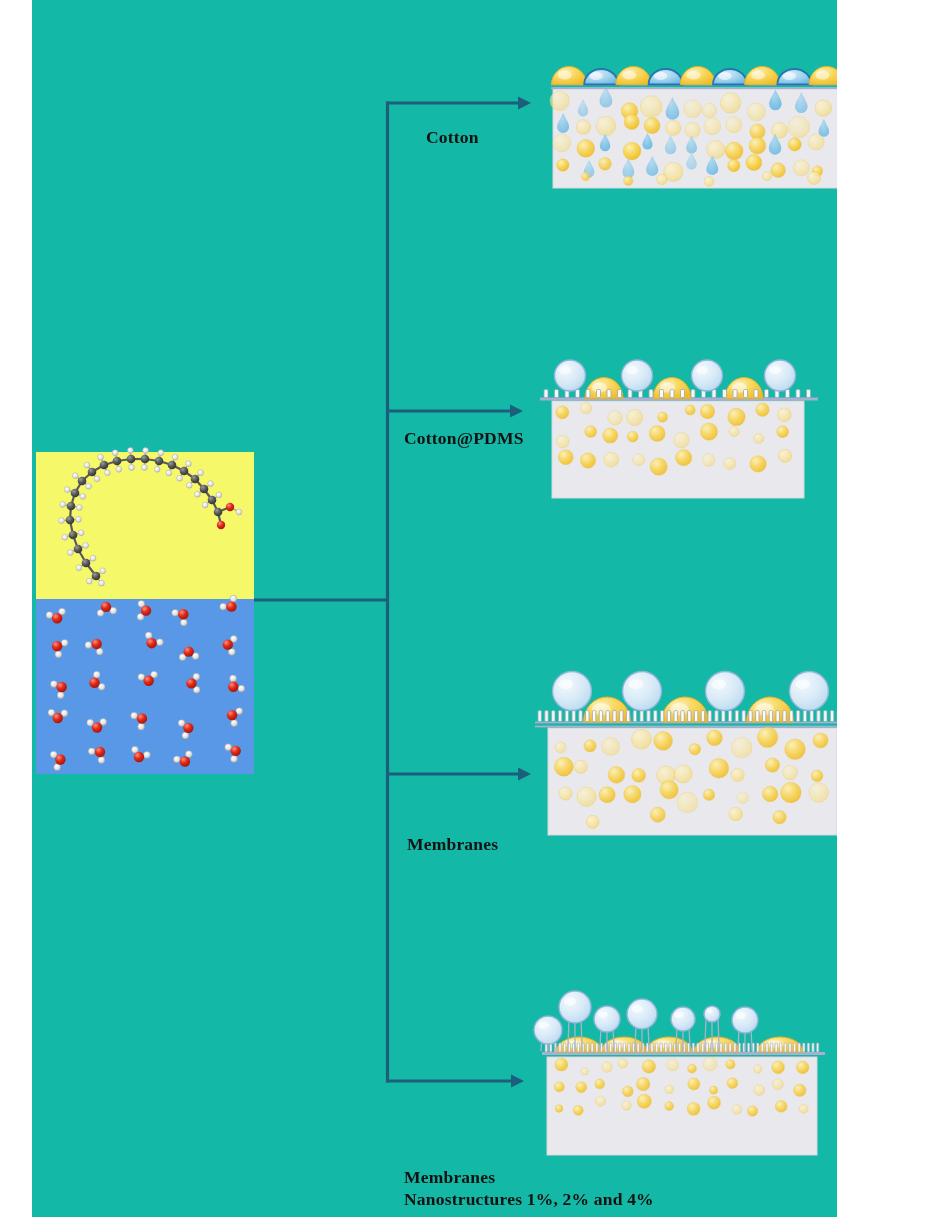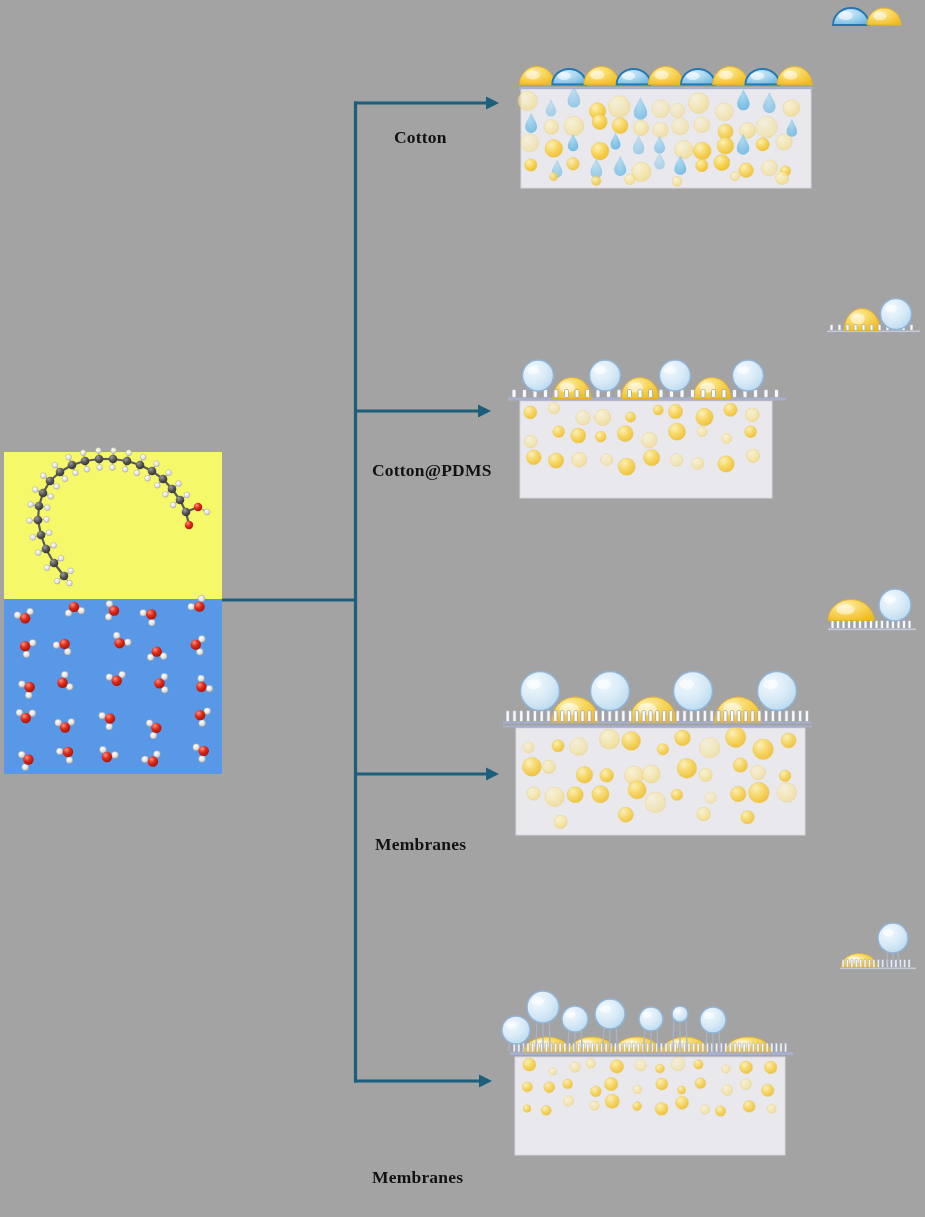--- a/index.html
+++ b/index.html
@@ -1,18 +1,19 @@
 <!DOCTYPE html>
 <html style="--arrow_teal: #1b5f7d; --oil_yellow: #f3c337; --oil_light: #f8e8b0; --water_drop_blue: #74bfe4; --water_ball_blue: #cde4f5; --water_ball_outline: #8fb4d8; --blue_dome_outline: #2277b0; --membrane_box_gray: #e9e9ed; --membrane_line: #a8b0cf; --pillar_outline: #9aa3b8; --feed_oil_background: #f5f869; --feed_water_background: #5898e6; --oxygen_red: #d31c0f; --carbon_gray: #4d4d4d; --hydrogen_white: #e3e3e3; --label_black: #121212;"><head>
 <meta charset="utf-8">
 <style>
   html,body{margin:0;padding:0;background:#ffffff;}
   .stage{
-    position:relative;width:925px;height:1217px;background:#a3a3a3;overflow:hidden;
+    position:relative;width:805px;height:1217px;background:#14b8a6;overflow:hidden;
     font-family:"Liberation Serif","DejaVu Serif",serif;
+    margin-left:32px;
   }
   .stage svg{position:absolute;left:0;top:0;}
   .lbl{
     position:absolute;font-weight:700;font-size:17.5px;color:#121212;
     white-space:nowrap;line-height:1.24;letter-spacing:0.2px;
   }
 </style>
 </head>
 <body>
 
@@ -805,22 +806,23 @@
         <line x1="888" y1="951" x2="886.5" y2="967" stroke="#a9b4c8" stroke-width="1.2"></line>
         <line x1="893" y1="951" x2="893" y2="967" stroke="#a9b4c8" stroke-width="1.2"></line>
         <line x1="898" y1="951" x2="899.5" y2="967" stroke="#a9b4c8" stroke-width="1.2"></line>
         <circle cx="893" cy="938" r="15" fill="url(#gSph)" stroke="#8fb4d8" stroke-width="1.4"></circle>
         <ellipse cx="888.2" cy="932.9" rx="5.7" ry="3.75" fill="#fff" opacity="0.6"></ellipse>
       </g>
     </svg>
 
   <div class="lbl" style="left:394px;top:127px">Cotton</div>
 
-  <div class="lbl" style="left:372px;top:460px">Cotton@PDMS</div>
+  <div class="lbl" style="left:372px;top:428px">Cotton@PDMS</div>
 
   <div class="lbl" style="left:375px;top:834px">
     <div>Membranes</div>
   </div>
 
   <div class="lbl" style="left:372px;top:1167px">
     <div>Membranes</div>
+    <div>Nanostructures 1%, 2% and 4%</div>
   </div>
 </div>
 
 </body></html>

